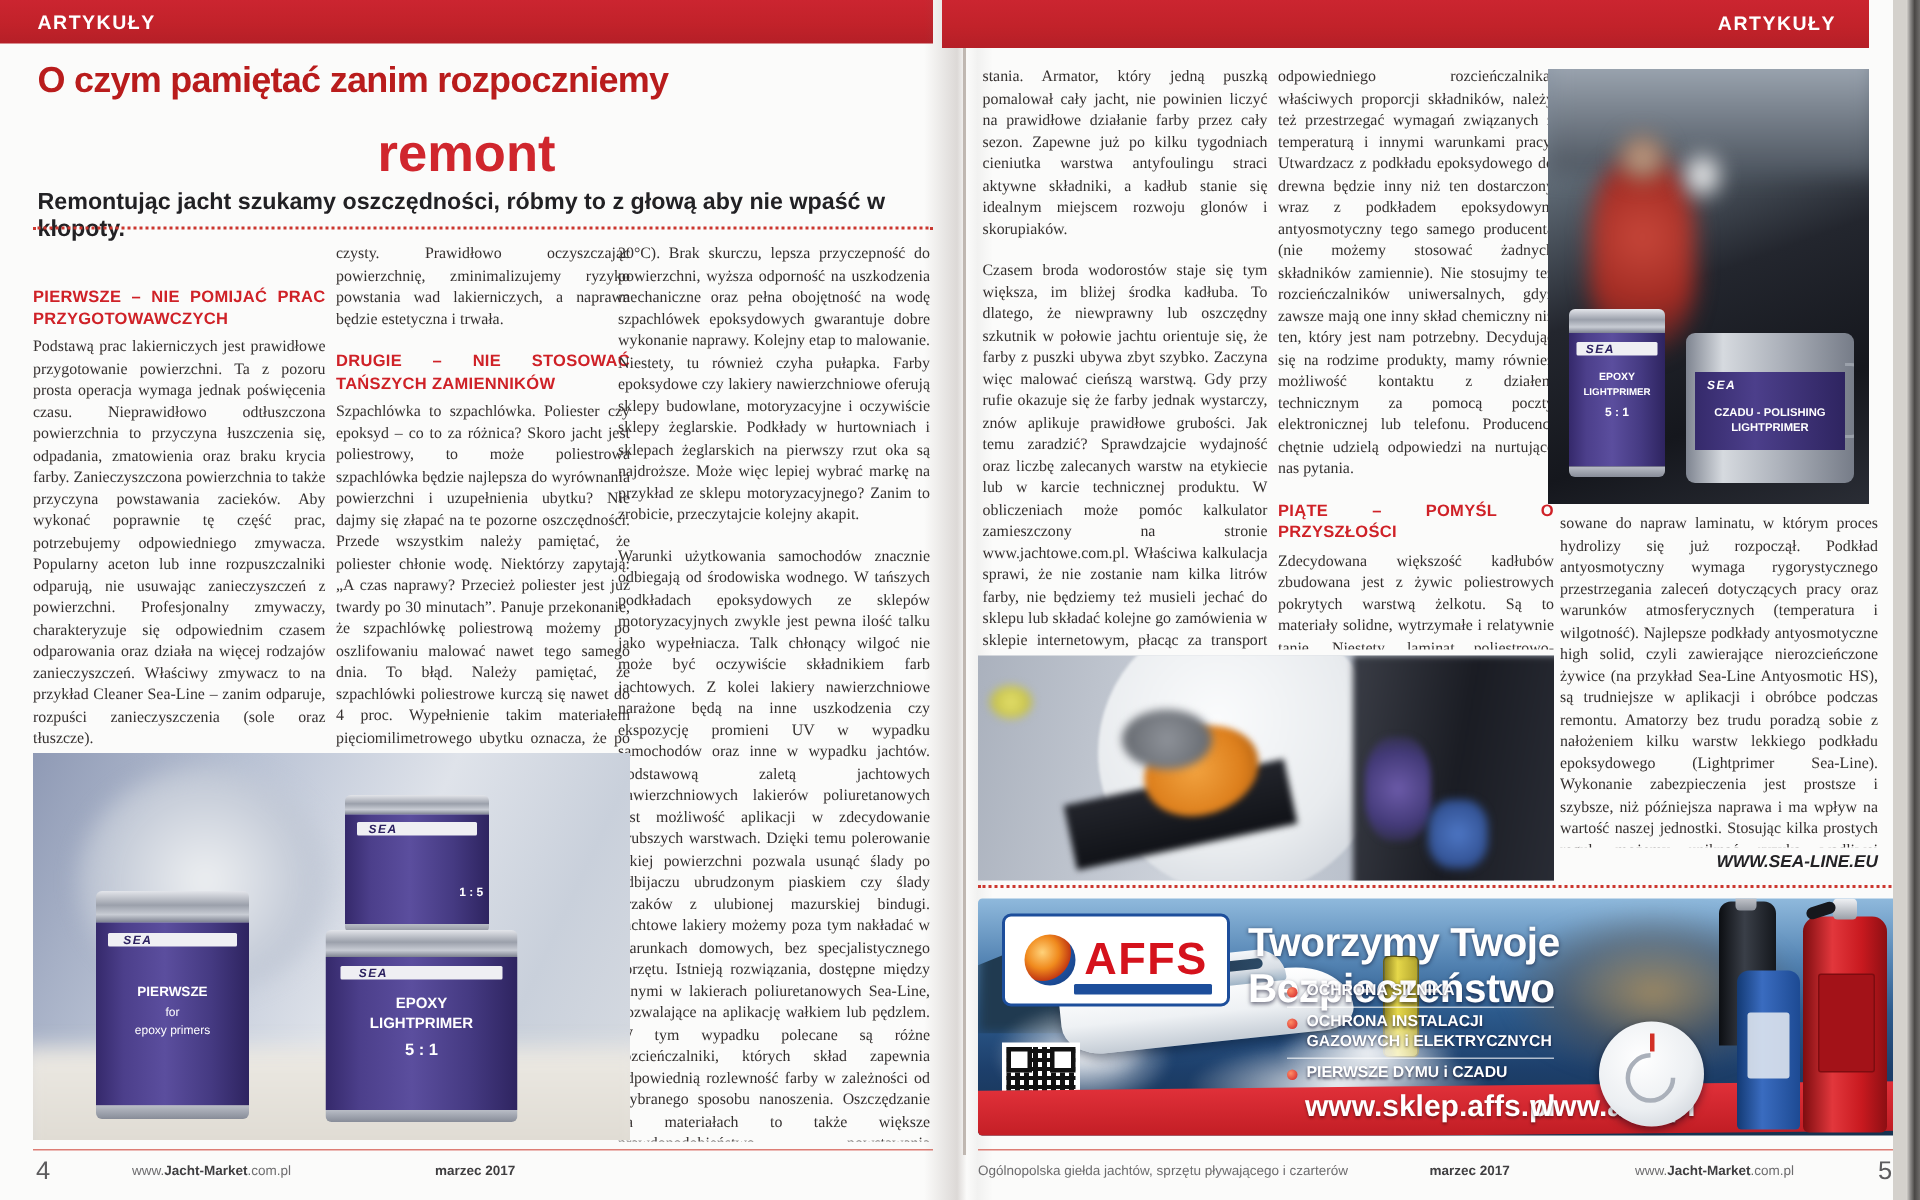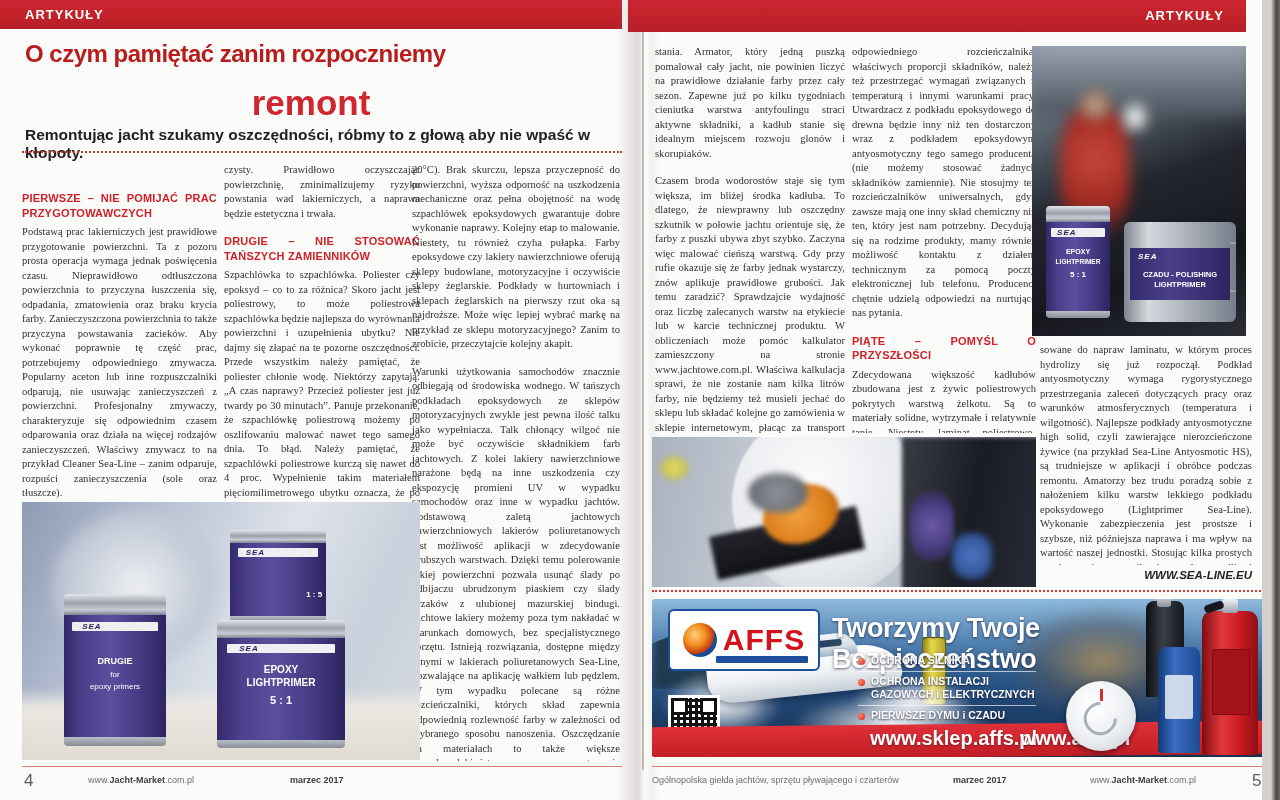--- a/index.html
+++ b/index.html
@@ -144,21 +144,21 @@
     <div class="ph-blob" style="left:-10px;bottom:-18px;width:420px;height:80px;
                 background:linear-gradient(180deg,#ece9e3,#dcd8cf);"></div>
 
     <div class="can" style="left:42px;top:92px;width:102px;height:152px;">
       <div class="rim"></div>
       <div class="body"></div>
       <div class="foot"></div>
       <div class="band" style="top:28px;">
         <span class="brandtxt abs" style="left:10px;top:0;">SEA</span>
         </div>
-      <div class="lbl" style="top:62px;font-size:9px;font-weight:bold;">DRUGIE</div>
+      <div class="lbl" style="top:62px;font-size:9px;font-weight:bold;">PIERWSZE</div>
       <div class="lbl" style="top:76px;font-size:8px;">for</div>
       <div class="lbl" style="top:88px;font-size:8px;">epoxy primers</div>
     </div>
 
     <div class="can" style="left:208px;top:28px;width:96px;height:92px;">
       <div class="abs" style="left:34px;top:-8px;width:28px;height:12px;border-radius:50%;
            background:radial-gradient(circle at 40% 40%,#ff9a3c,#d95a12);"></div>
       <div class="rim"></div>
       <div class="body"></div>
       <div class="foot"></div>

